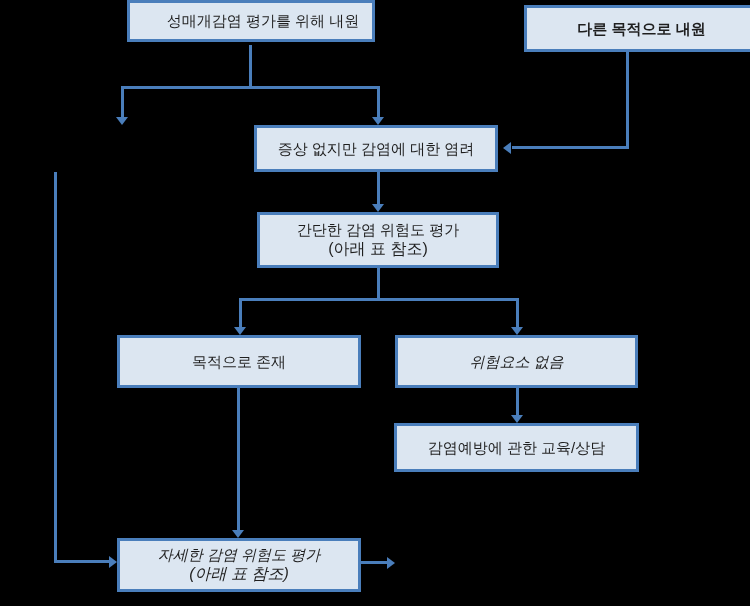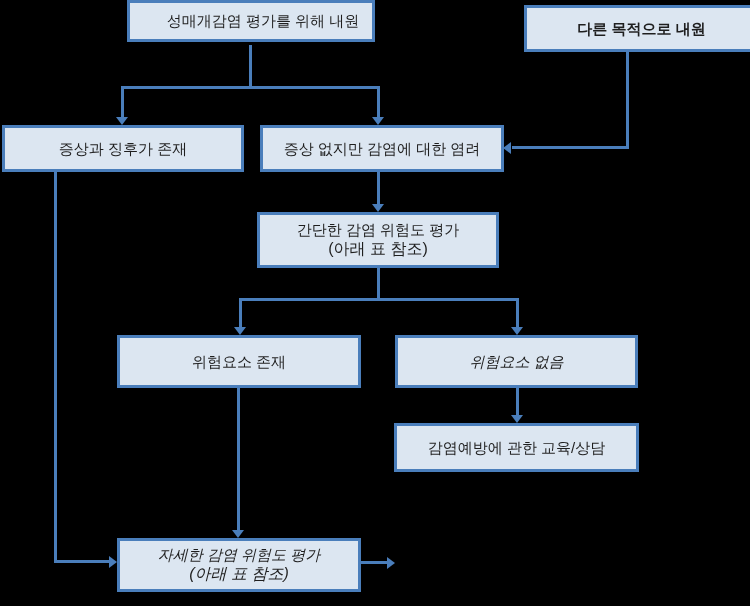--- a/index.html
+++ b/index.html
@@ -18,21 +18,21 @@
     position:absolute;box-sizing:border-box;
     border:3px solid var(--border);background:var(--fill);
     display:flex;flex-direction:column;align-items:center;justify-content:center;
     color:var(--text);font-size:15px;text-align:center;line-height:1.3;
   }
   .node .sub{font-size:16px;}
   .node .mid{font-size:11px;margin:1px 0;}
   #n-visit-sti   {left:127px;top:0;  width:248px;height:42px;padding-left:24px;}
   #n-visit-other {left:524px;top:5px;  width:235px;height:47px;font-weight:bold;}
   #n-symptoms    {left:2px;  top:125px;width:242px;height:47px;}
-  #n-concern     {left:260px;top:125px;width:244px;height:47px;}
+  #n-concern     {left:254px;top:125px;width:244px;height:47px;}
   #n-simple      {left:257px;top:212px;width:242px;height:56px;}
   #n-risk-present{left:117px;top:335px;width:244px;height:53px;}
   #n-risk-absent {left:395px;top:335px;width:243px;height:53px;font-style:italic;}
   #n-education   {left:394px;top:423px;width:245px;height:49px;}
   #n-detailed    {left:117px;top:538px;width:244px;height:54px;font-style:italic;}
   #n-treatment   {left:395px;top:525px;width:242px;height:78px;}
 
   .line{position:absolute;background:var(--line);}
   #l1 {left:249px;top:45px; width:3px;  height:44px;}
   #l2 {left:121px;top:86px; width:259px;height:3px;}
@@ -100,35 +100,32 @@
   <div class="arrow a-right" id="ar10"></div>
 
   <div class="node" id="n-visit-sti">
     <span>성매개감염 평가를 위해 내원</span>
   </div>
 
   <div class="node" id="n-visit-other">
     <span>다른 목적으로 내원</span>
   </div>
 
-  <div class="node" id="n-symptoms">
-    <span>증상과 징후가 존재</span>
-  </div>
 
   <div class="node" id="n-concern">
     <span>증상 없지만 감염에 대한 염려</span>
   </div>
 
   <div class="node" id="n-simple">
     <span>간단한 감염 위험도 평가</span>
     <span class="sub">(아래 표 참조)</span>
   </div>
 
   <div class="node" id="n-risk-present">
-    <span>위험요소 존재</span>
+    <span>목적으로 존재</span>
   </div>
 
   <div class="node" id="n-risk-absent">
     <span>위험요소 없음</span>
   </div>
 
   <div class="node" id="n-education">
     <span>감염예방에 관한 교육/상담</span>
   </div>
 

